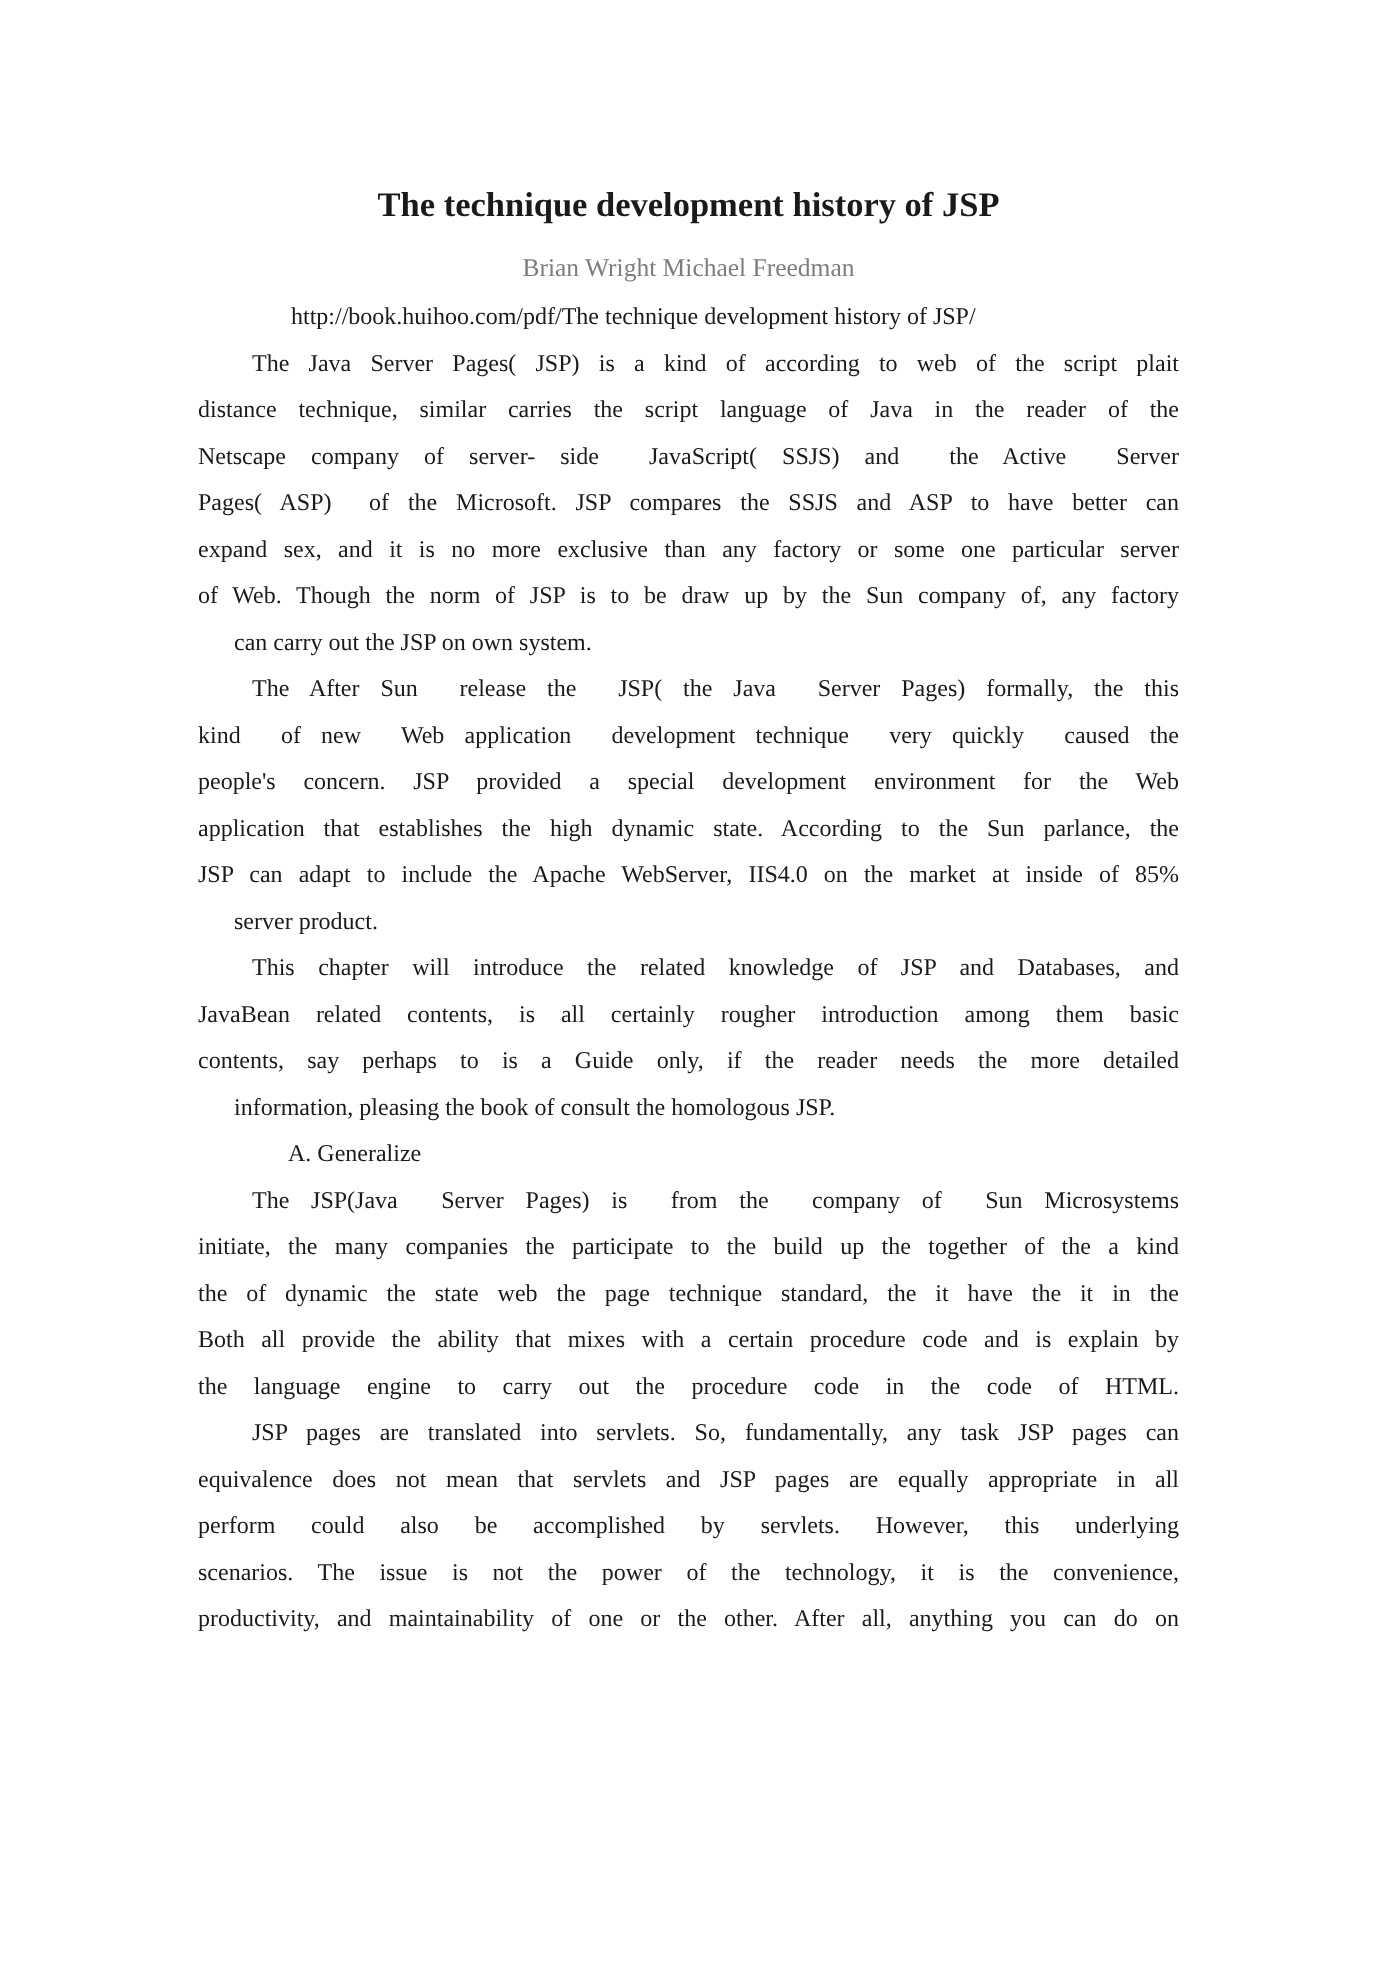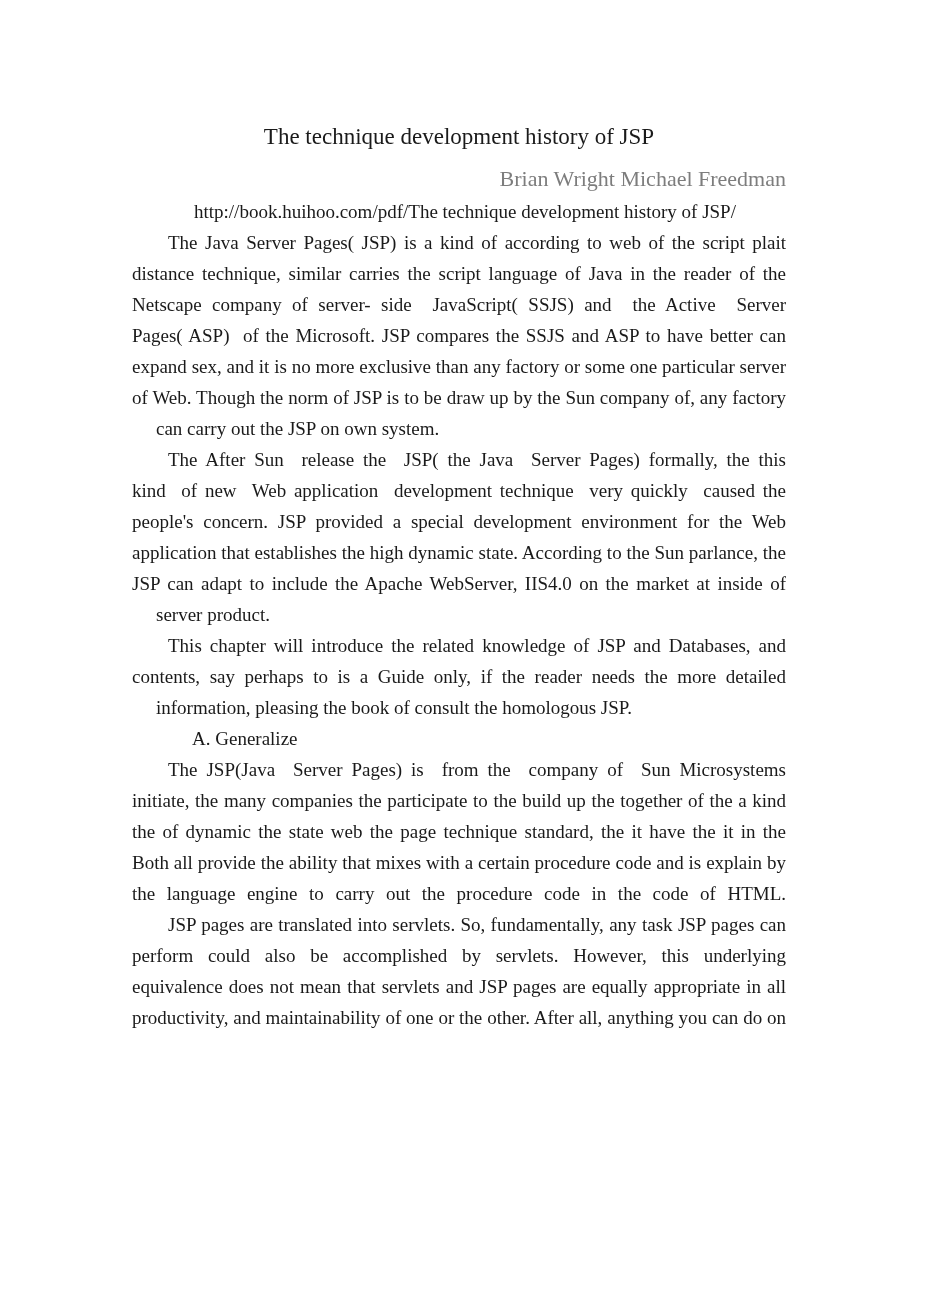--- a/index.html
+++ b/index.html
@@ -18,39 +18,39 @@
   }
   .content {
     margin-left: 132px;
     width: 654px;
   }
   .title {
     margin: 122px 0 0 0;
     height: 30px;
     line-height: 30px;
     font-size: 23px;
-    font-weight: normal;
+    font-weight: bold;
     text-align: center;
     color: #1a1a1a;
   }
   .author {
     margin-top: 13px;
     height: 28px;
     line-height: 28px;
-    font-size: 22px;
-    text-align: right;
+    font-size: 17px;
+    text-align: center;
     color: #7d7d7d;
   }
   .body-text {
     margin-top: 3px;
   }
   .line {
     height: 31px;
     line-height: 31px;
-    font-size: 19px;
+    font-size: 16px;
     text-align: justify;
     text-align-last: justify;
     white-space: pre-wrap;
     overflow: hidden;
   }
   .line.first {
     padding-left: 36px;
   }
   .line.lastline {
     text-align-last: left;
@@ -84,35 +84,37 @@
           <div>
             <div class="line first">The After Sun  release the  JSP( the Java  Server Pages) formally, the this</div>
             <div class="line">kind  of new  Web application  development technique  very quickly  caused the</div>
             <div class="line">people's concern. JSP provided a special development environment for the Web</div>
             <div class="line">application that establishes the high dynamic state. According to the Sun parlance, the</div>
             <div class="line">JSP can adapt to include the Apache WebServer, IIS4.0 on the market at inside of 85%</div>
             <div class="line lastline">server product.</div>
           </div>
           <div>
             <div class="line first">This chapter will introduce the related knowledge of JSP and Databases, and</div>
+            <div class="line">JavaBean related contents, is all certainly rougher introduction among them basic</div>
             <div class="line">contents, say perhaps to is a Guide only, if the reader needs the more detailed</div>
             <div class="line lastline">information, pleasing the book of consult the homologous JSP.</div>
           </div>
           <div>
             <div class="line first lastline">A. Generalize</div>
           </div>
           <div>
             <div class="line first">The JSP(Java  Server Pages) is  from the  company of  Sun Microsystems</div>
             <div class="line">initiate, the many companies the participate to the build up the together of the a kind</div>
             <div class="line">the of dynamic the state web the page technique standard, the it have the it in the</div>
             <div class="line">Both all provide the ability that mixes with a certain procedure code and is explain by</div>
             <div class="line">the language engine to carry out the procedure code in the code of HTML.</div>
           </div>
           <div>
             <div class="line first">JSP pages are translated into servlets. So, fundamentally, any task JSP pages can</div>
+            <div class="line">equivalence does not mean that servlets and JSP pages are equally appropriate in all</div>
             <div class="line">perform could also be accomplished by servlets. However, this underlying</div>
-            <div class="line">equivalence does not mean that servlets and JSP pages are equally appropriate in all</div>
+            <div class="line">scenarios. The issue is not the power of the technology, it is the convenience,</div>
             <div class="line">productivity, and maintainability of one or the other. After all, anything you can do on</div>
           </div>
         </div>
     </div>
   </div>
 </div>
 
 </body></html>

